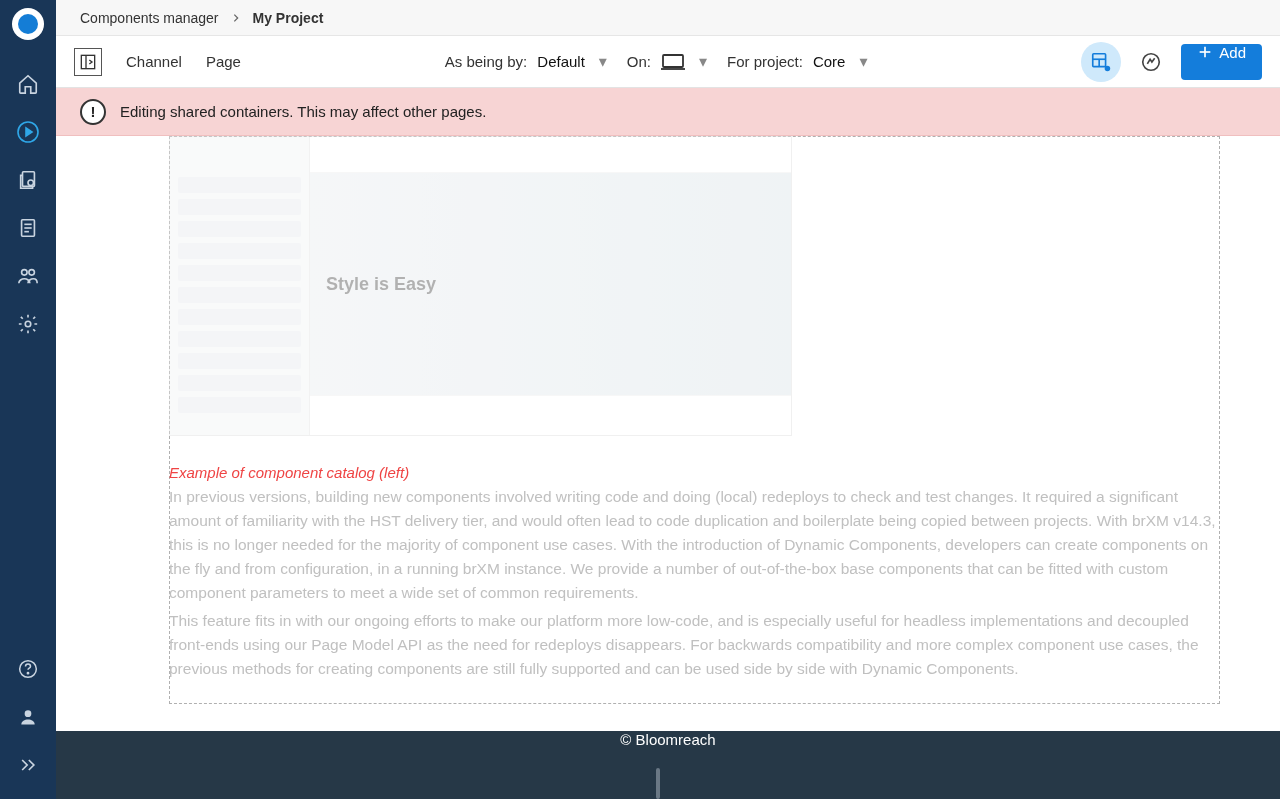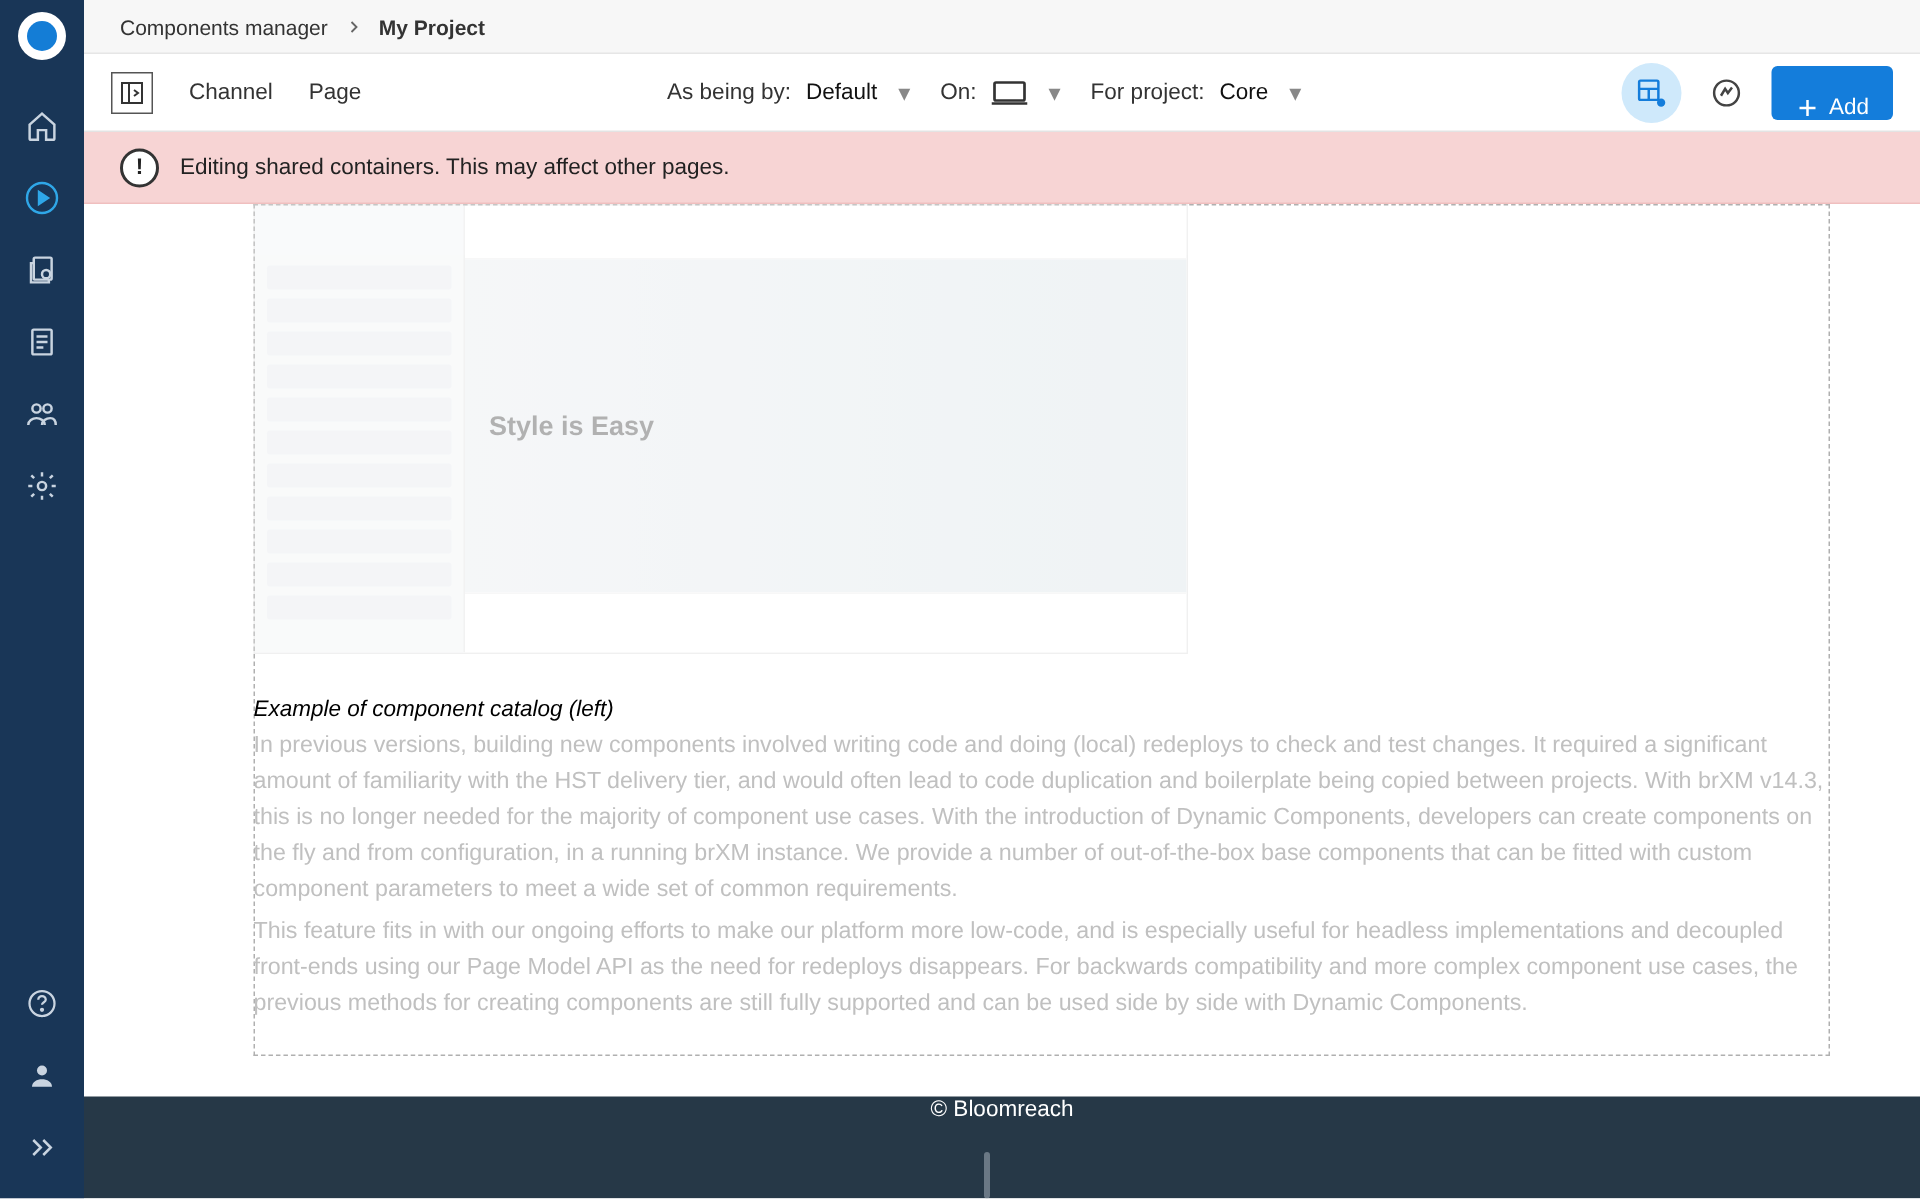--- a/index.html
+++ b/index.html
@@ -27,39 +27,39 @@
 .tool-row { height: 52px; display:flex; align-items:center; padding: 0 18px; gap: 16px; background:#fff; border-bottom: 1px solid #e3e3e3;}
 .tool-icon-box { width: 28px; height: 28px; border: 1.5px solid #555; display:flex; align-items:center;justify-content:center; cursor:pointer; }
 .tool-link { font-size: 15px; color: #333; cursor:pointer; margin-left: 8px; }
 .tool-center { flex:1; display:flex; align-items:center; justify-content:center; gap: 10px; }
 .tool-label { font-size: 15px; color:#333; }
 .tool-value { font-size: 15px; font-weight: 400; color:#111; }
 .tool-caret { color:#888; margin-left:4px; margin-right: 10px; }
 .tool-right { display:flex; align-items:center; gap: 10px; }
 .circ-btn { width: 40px; height: 40px; border-radius: 50%; display:flex; align-items:center; justify-content:center; cursor:pointer; }
 .circ-btn.active { background:#cfe9fb; }
-.add-btn { background:#147ddb; color:#fff; border:none; border-radius: 4px; height: 36px; padding: 0 16px; display:flex; align-items:flex-end; gap:6px; font-size:15px; cursor:pointer; font-weight:500;}
+.add-btn { background:#147ddb; color:#fff; border:none; border-radius: 4px; height: 36px; padding: 0 16px; display:flex; align-items:flex-start; gap:6px; font-size:15px; cursor:pointer; font-weight:500;}
 
 
 .banner { background:#f7d4d4; height: 48px; display:flex; align-items:center; padding: 0 24px; gap: 14px; color:#222; font-size:15px; border-bottom:1px solid #f0bfbf;}
 .banner-icon { width: 26px; height: 26px; border:2px solid #333; border-radius:50%; display:flex; align-items:center; justify-content:center; background:#fff; font-weight:700;}
 
 
 .content { flex:1; position:relative; background:#fff; overflow:hidden; }
 .dashed-box { position:absolute; left:113px; right:60px; top:0; bottom:95px; border:1.5px dashed #b0b0b0; }
 .content-inner { position:absolute; left:113px; right:60px; top:0; bottom:95px; padding: 0; }
 .fake-screenshot { height: 300px; background: linear-gradient(#eef1f4,#f7f8f9); border:1px solid #e0e0e0; opacity:0.45; position:relative; overflow:hidden; width: 623px;}
 .fake-side { position:absolute; left:0; top:0; bottom:0; width:140px; background:#f2f4f6; border-right:1px solid #e4e4e4;}
 .fake-topbar { position:absolute; left:140px; right:0; top:0; height:36px; background:#fff; border-bottom:1px solid #eee;}
 .fake-hero { position:absolute; left:140px; right:0; top:36px; bottom:40px; background:linear-gradient(90deg,#eaeef1,#dde5ea); display:flex; align-items:center; padding-left:16px;}
 .fake-hero-title { font-weight:700; font-size:18px; color:#555;}
 .fake-bottom { position:absolute; left:140px; right:0; bottom:0; height:40px; background:#fff; border-top:1px solid #eee;}
 .fake-list { position:absolute; left:8px; top:40px; right:8px; }
 .fake-list-item { height:16px; margin-bottom:6px; background:#e8ebee; border-radius:2px;}
-.caption { font-style: italic; color:#000000; font-size:15px; margin-top:28px; }
+.caption { font-style: italic; color:#ef4444; font-size:15px; margin-top:28px; }
 .para { color:#c0c0c0; font-size:15.5px; line-height:1.55; margin-top:4px; }
 
 .tooltip { position:absolute; left:576px; top:514px; background:#5a5a5a; color:#fff; font-size:15px; padding:10px 16px; border-radius:4px; z-index:10; }
 
 
 .footer { position:absolute; bottom:0; left:0; right:0; height: 68px; background:#263847; display:flex; align-items:center; padding: 0 28px; gap: 20px; flex-direction: column;}
 .footer-text { color:#fff; font-size:15px; }
 .footer-box { flex:1; height:46px; border:2px solid #6a7885; border-radius:4px; margin-right: 20px;}
 
 svg { display:block; }

